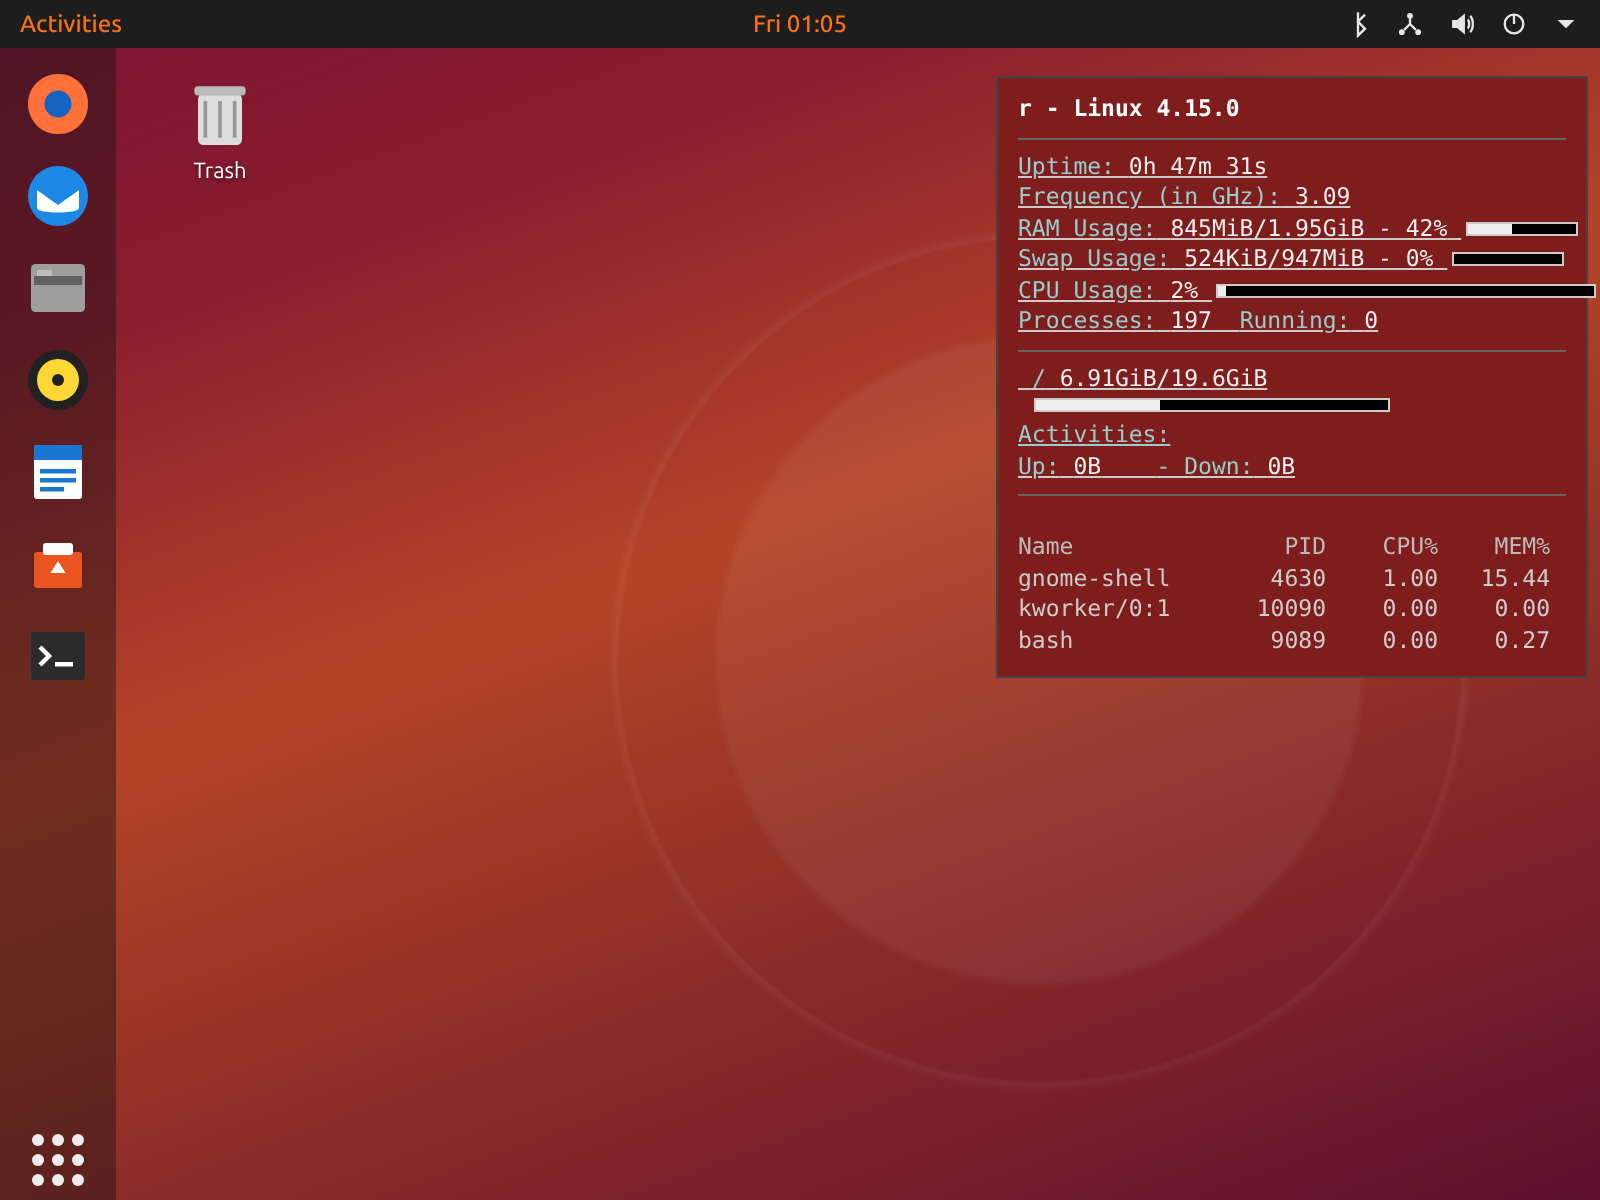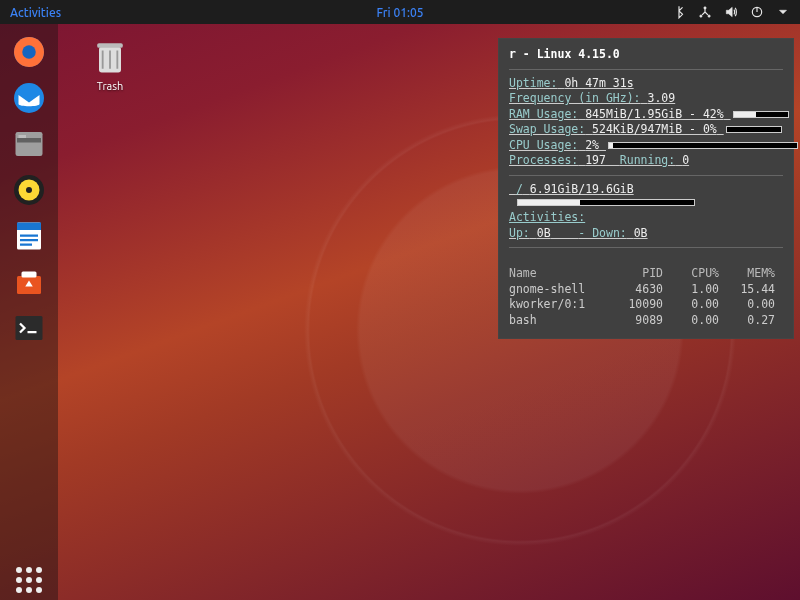--- a/index.html
+++ b/index.html
@@ -7,21 +7,21 @@
   body {
     background:
       radial-gradient(circle at 65% 55%, rgba(255,255,255,0.05) 160px, rgba(255,255,255,0) 164px),
       radial-gradient(circle at 65% 55%, rgba(255,255,255,0) 210px, rgba(255,255,255,0.05) 212px, rgba(255,255,255,0) 216px),
       linear-gradient(160deg, #7a1433 0%, #8a1d2f 20%, #b44427 45%, #a23a25 55%, #5e0f2e 100%);
     position: relative;
   }
   
   .topbar {
     position: absolute; top: 0; left: 0; right: 0; height: 24px;
-    background: #1d1d1d; color: #3b82f6; display: flex; align-items: center;
+    background: #1d1d1d; color: #f97316; display: flex; align-items: center;
     font-size: 12px; padding: 0 10px; font-weight: 500;
   }
   .topbar .center { position: absolute; left: 50%; transform: translateX(-50%); }
   .topbar .right { margin-left: auto; display: flex; gap: 12px; align-items: center; }
   .tray-icon svg { width: 14px; height: 14px; display: block; fill: #e6e6e6; stroke: #e6e6e6; }
   
   .dock {
     position: absolute; left: 0; top: 24px; bottom: 0; width: 58px;
     background: rgba(30,20,20,0.45); display: flex; flex-direction: column;
     align-items: center; padding-top: 8px; gap: 6px;
@@ -39,21 +39,21 @@
   .apps-grid span { width: 6px; height: 6px; background: #eee; border-radius: 50%; }
   
   .desktop-icon {
     position: absolute; width: 64px; text-align: center; color: #fff;
     font-size: 11px; text-shadow: 0 1px 2px rgba(0,0,0,0.6); cursor: pointer;
   }
   .desktop-icon .ico { width: 44px; height: 44px; margin: 0 auto 2px; }
   
   .conky {
     position: absolute; top: 38px; right: 6px; width: 296px;
-    background: #404040; color: #ccc; font-family: "DejaVu Sans Mono","Courier New",monospace;
+    background: #7f1d1d; color: #ccc; font-family: "DejaVu Sans Mono","Courier New",monospace;
     font-size: 11.5px; line-height: 1.35; padding: 8px 10px 10px;
     border: 1px solid #444;
   }
   .conky .hdr { color: #fff; font-weight: 600; margin-bottom: 6px; }
   .conky hr { border: none; border-top: 1px solid #666; margin: 6px 0; }
   .lbl { color: #9cc; }
   .val { color: #eee; }
   .row { white-space: pre; text-decoration: underline; }
   .bar {
     display: inline-block; vertical-align: middle; height: 7px; border: 1px solid #ccc;

